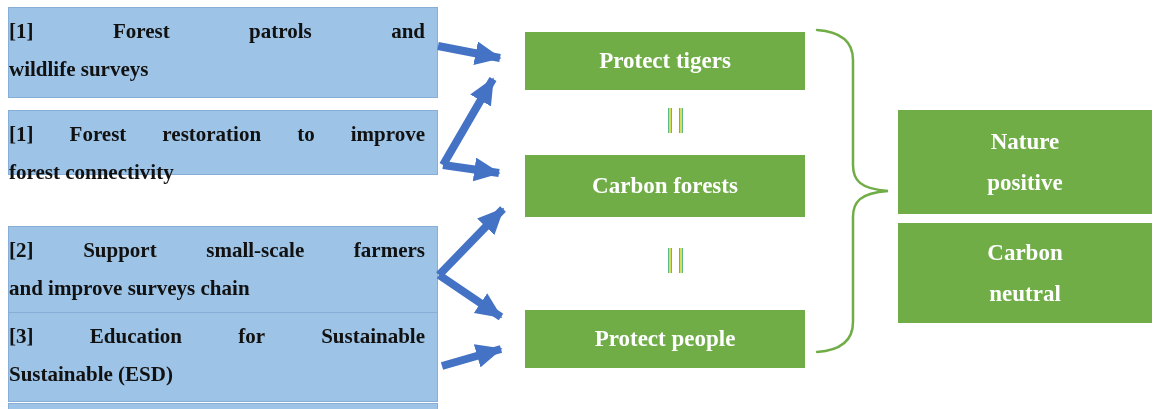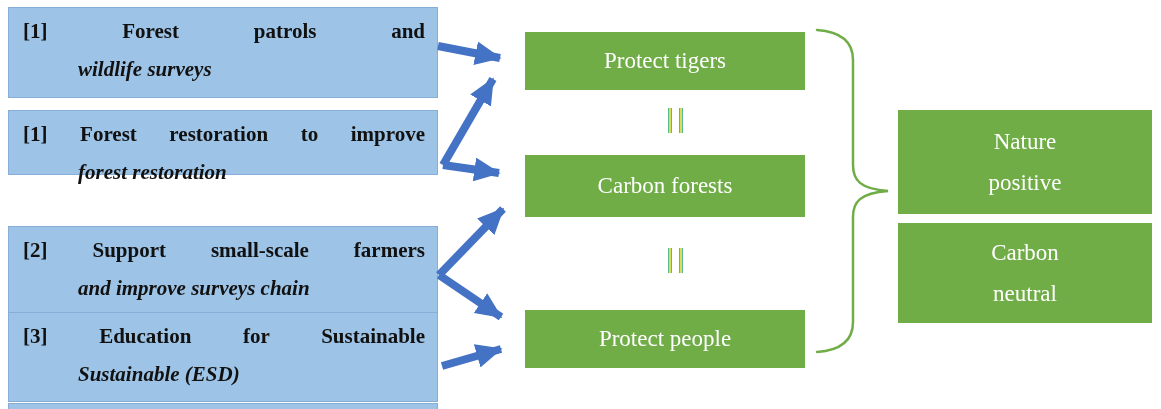--- a/index.html
+++ b/index.html
@@ -9,27 +9,27 @@
   }
   html,body{margin:0;padding:0;background:#ffffff;}
   #canvas{
     position:relative; width:1161px; height:409px; overflow:hidden;
     background:#ffffff; font-family:"Liberation Serif","DejaVu Serif",serif;
   }
   .card{
     position:absolute; left:8px; width:430px; box-sizing:border-box;
     background:var(--blue-box); border:1px solid var(--blue-box-border);
     color:var(--text-dark); font-weight:bold; font-size:21px; line-height:38px;
-    padding:4px 12px 0 14px;
+    padding:4px 12px 0 0;
   }
   .card .l1{ text-align:justify; text-align-last:justify; white-space:normal; }
-  .card .l2{ margin-left:55px; text-align:left;font-style:italic; }
+  .card .l2{ text-align:left; }
   .gbox{
     position:absolute; box-sizing:border-box; background:var(--green-box);
-    color:var(--text-light); font-weight:normal; display:flex; flex-direction:column;
+    color:var(--text-light); font-weight:bold; display:flex; flex-direction:column;
     align-items:center; justify-content:center; text-align:center;
   }
   .mid{ left:525px; width:280px; font-size:23px; }
   .rgt{ left:898px; width:254px; font-size:23px; line-height:41px; }
   .equals{
     position:absolute; left:668px; width:15px; height:25px;
     display:flex; justify-content:space-between;
   }
   .equals .bar{
     width:4px; height:100%;
@@ -45,21 +45,21 @@
 
 <div id="canvas">
 
   <div class="card" style="top:7px;height:91px">
     <div class="l1"><span>[1]</span> <span>Forest patrols and</span></div>
     <div class="l2">wildlife surveys</div>
   </div>
 
   <div class="card" style="top:110px;height:65px">
     <div class="l1"><span>[1]</span> <span>Forest restoration to improve</span></div>
-    <div class="l2">forest restoration</div>
+    <div class="l2">forest connectivity</div>
   </div>
 
   <div class="card" style="top:226px;height:87px">
     <div class="l1"><span>[2]</span> <span>Support small-scale farmers</span></div>
     <div class="l2">and improve surveys chain</div>
   </div>
 
   <div class="card" style="top:312px;height:90px">
     <div class="l1"><span>[3]</span> <span>Education for Sustainable</span></div>
     <div class="l2">Sustainable (ESD)</div>

